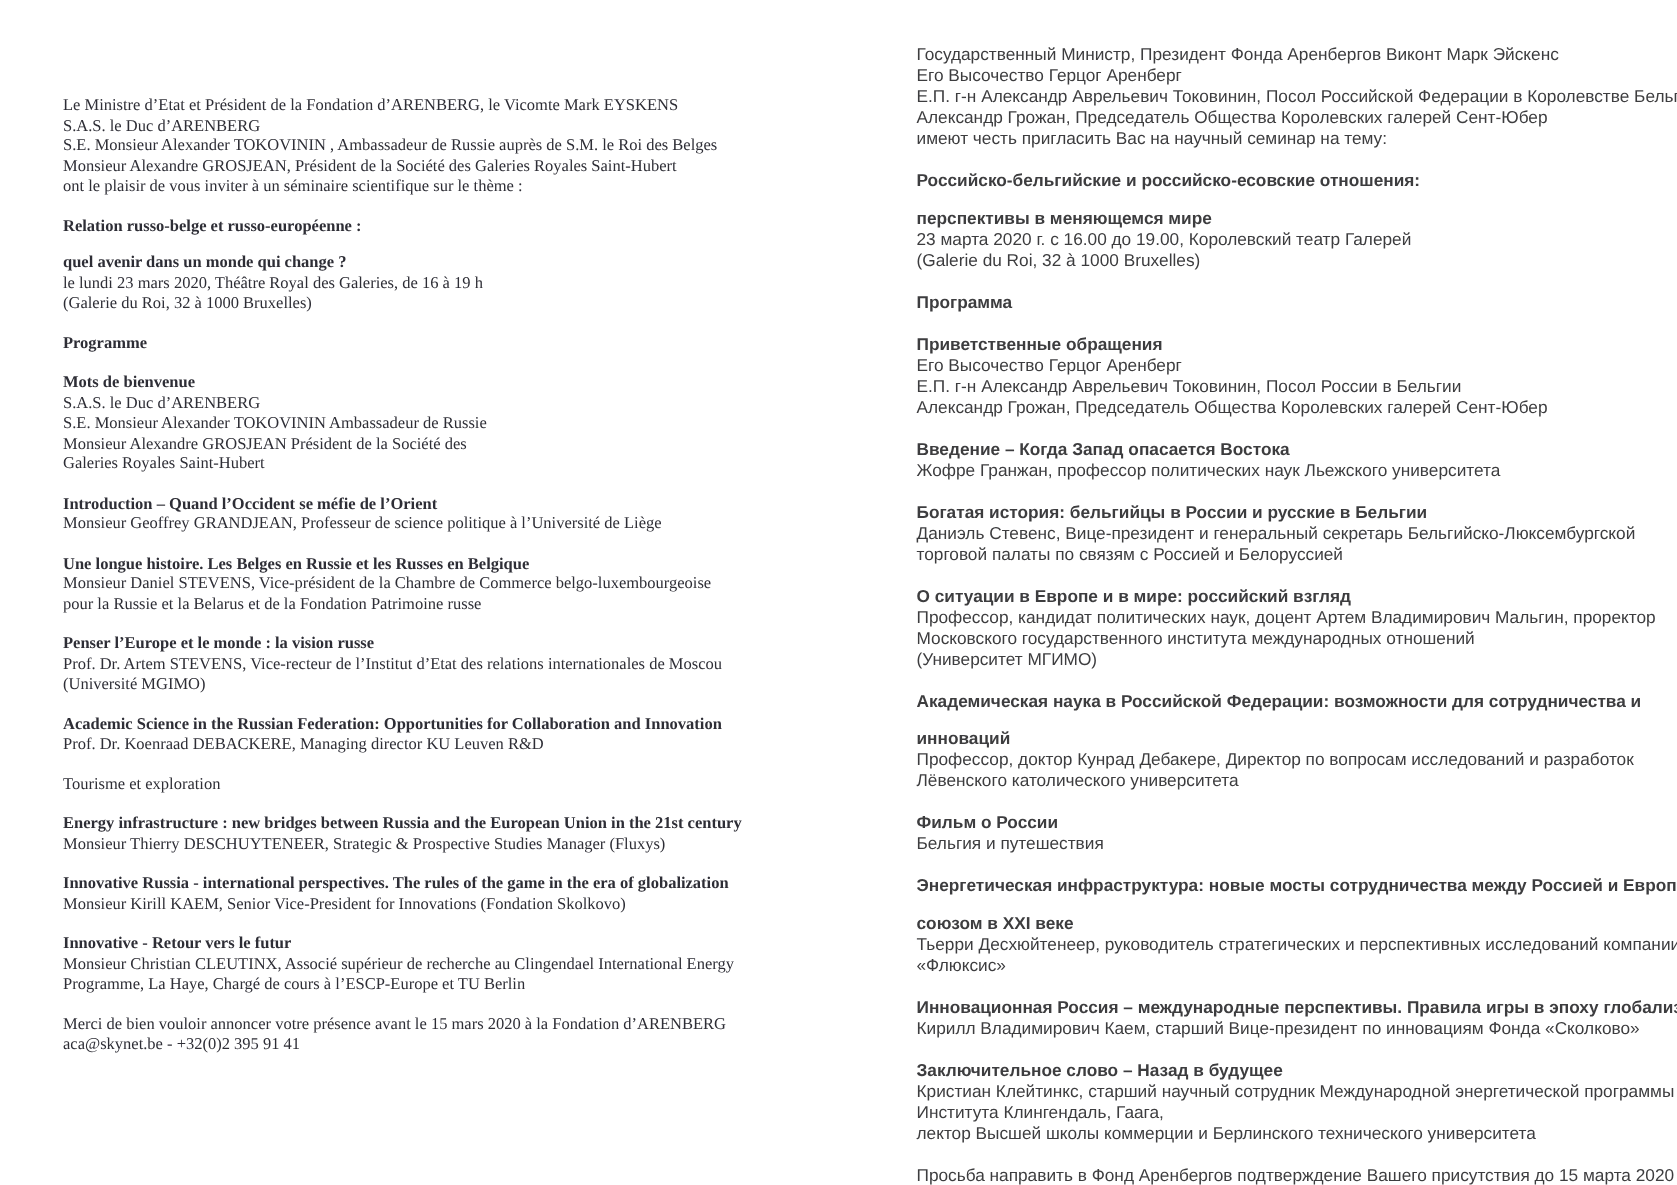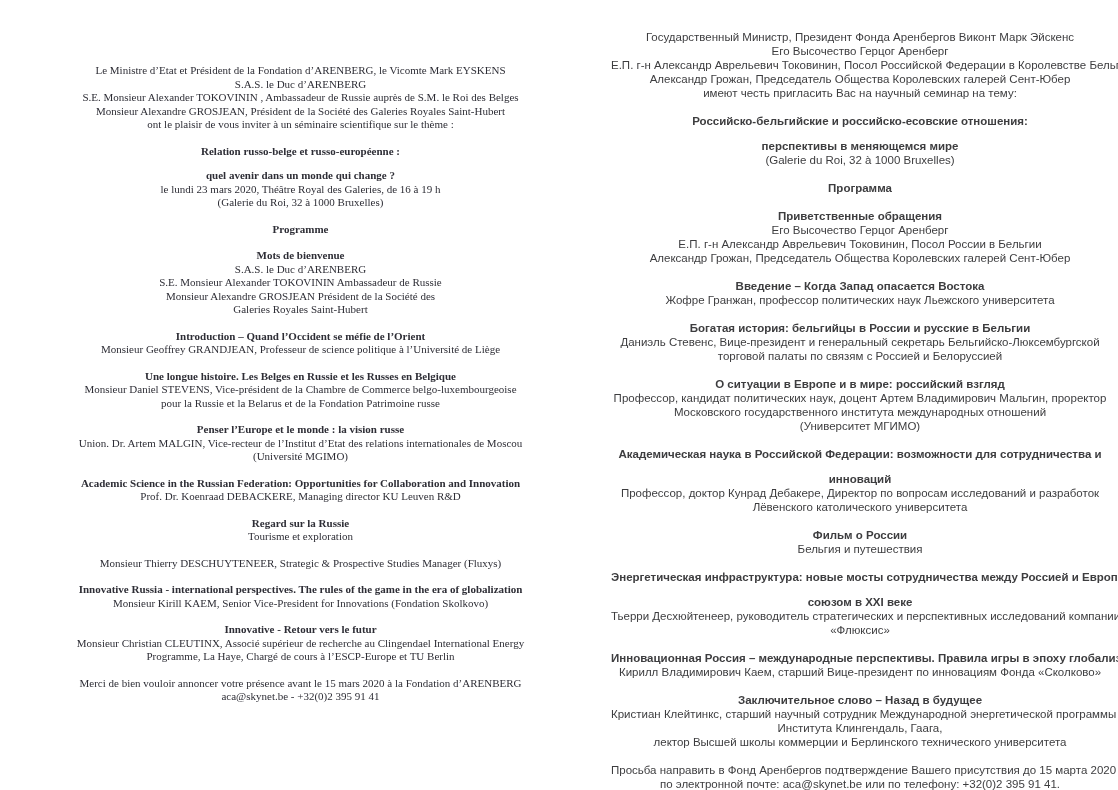--- a/index.html
+++ b/index.html
@@ -11,21 +11,21 @@
     width: 1118px;
     height: 790px;
     background: #ffffff;
     display: flex;
     overflow: hidden;
   }
   .page {
     box-sizing: border-box;
     width: 559px;
     height: 790px;
-    text-align: center;
+    text-align: left;
   }
   .page-left {
     padding: 64px 0 0 42px;
     font-family: "Liberation Serif", "DejaVu Serif", serif;
     font-size: 11px;
     line-height: 13.5px;
     color: #2e2e36;
   }
   .page-left .page-inner { width: 517px; }
   .page-right {
@@ -77,32 +77,32 @@
           <div class="line bold">Introduction – Quand l’Occident se méfie de l’Orient</div>
           <div class="line">Monsieur Geoffrey GRANDJEAN, Professeur de science politique à l’Université de Liège</div>
         </div>
         <div class="block">
           <div class="line bold">Une longue histoire. Les Belges en Russie et les Russes en Belgique</div>
           <div class="line">Monsieur Daniel STEVENS, Vice-président de la Chambre de Commerce belgo-luxembourgeoise</div>
           <div class="line">pour la Russie et la Belarus et de la Fondation Patrimoine russe</div>
         </div>
         <div class="block">
           <div class="line bold">Penser l’Europe et le monde : la vision russe</div>
-          <div class="line">Union. Dr. Artem MALGIN, Vice-recteur de l’Institut d’Etat des relations internationales de Moscou</div>
+          <div class="line">Prof. Dr. Artem STEVENS, Vice-recteur de l’Institut d’Etat des relations internationales de Moscou</div>
           <div class="line">(Université MGIMO)</div>
         </div>
         <div class="block">
           <div class="line bold">Academic Science in the Russian Federation: Opportunities for Collaboration and Innovation</div>
           <div class="line">Prof. Dr. Koenraad DEBACKERE, Managing director KU Leuven R&amp;D</div>
         </div>
         <div class="block">
-          <div class="line bold">Regard sur la Russie</div>
           <div class="line">Tourisme et exploration</div>
         </div>
         <div class="block">
+          <div class="line bold">Energy infrastructure : new bridges between Russia and the European Union in the 21st century</div>
           <div class="line">Monsieur Thierry DESCHUYTENEER, Strategic &amp; Prospective Studies Manager (Fluxys)</div>
         </div>
         <div class="block">
           <div class="line bold">Innovative Russia - international perspectives. The rules of the game in the era of globalization</div>
           <div class="line">Monsieur Kirill KAEM, Senior Vice-President for Innovations (Fondation Skolkovo)</div>
         </div>
         <div class="block">
           <div class="line bold">Innovative - Retour vers le futur</div>
           <div class="line">Monsieur Christian CLEUTINX, Associé supérieur de recherche au Clingendael International Energy</div>
           <div class="line">Programme, La Haye, Chargé de cours à l’ESCP-Europe et TU Berlin</div>
@@ -118,20 +118,21 @@
         <div class="block">
           <div class="line">Государственный Министр, Президент Фонда Аренбергов Виконт Марк Эйскенс</div>
           <div class="line">Его Высочество Герцог Аренберг</div>
           <div class="line">Е.П. г-н Александр Аврельевич Токовинин, Посол Российской Федерации в Королевстве Бельгия</div>
           <div class="line">Александр Грожан, Председатель Общества Королевских галерей Сент-Юбер</div>
           <div class="line">имеют честь пригласить Вас на научный семинар на тему:</div>
         </div>
         <div class="block">
           <div class="line bold">Российско-бельгийские и российско-есовские отношения:</div>
           <div class="line bold">перспективы в меняющемся мире</div>
+          <div class="line">23 марта 2020 г. с 16.00 до 19.00, Королевский театр Галерей</div>
           <div class="line">(Galerie du Roi, 32 à 1000 Bruxelles)</div>
         </div>
         <div class="block">
           <div class="line bold">Программа</div>
         </div>
         <div class="block">
           <div class="line bold">Приветственные обращения</div>
           <div class="line">Его Высочество Герцог Аренберг</div>
           <div class="line">Е.П. г-н Александр Аврельевич Токовинин, Посол России в Бельгии</div>
           <div class="line">Александр Грожан, Председатель Общества Королевских галерей Сент-Юбер</div>

